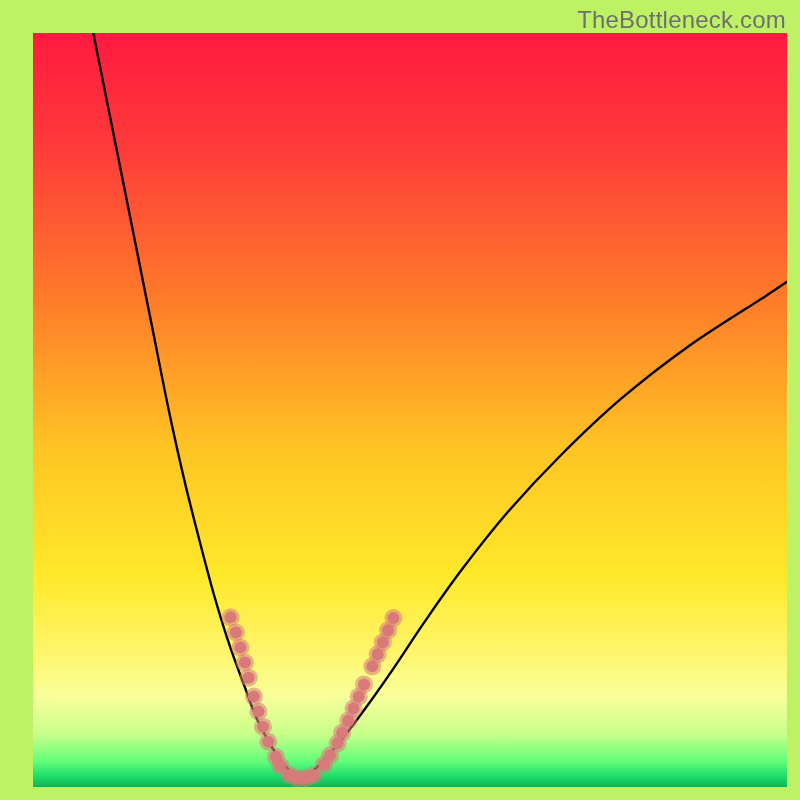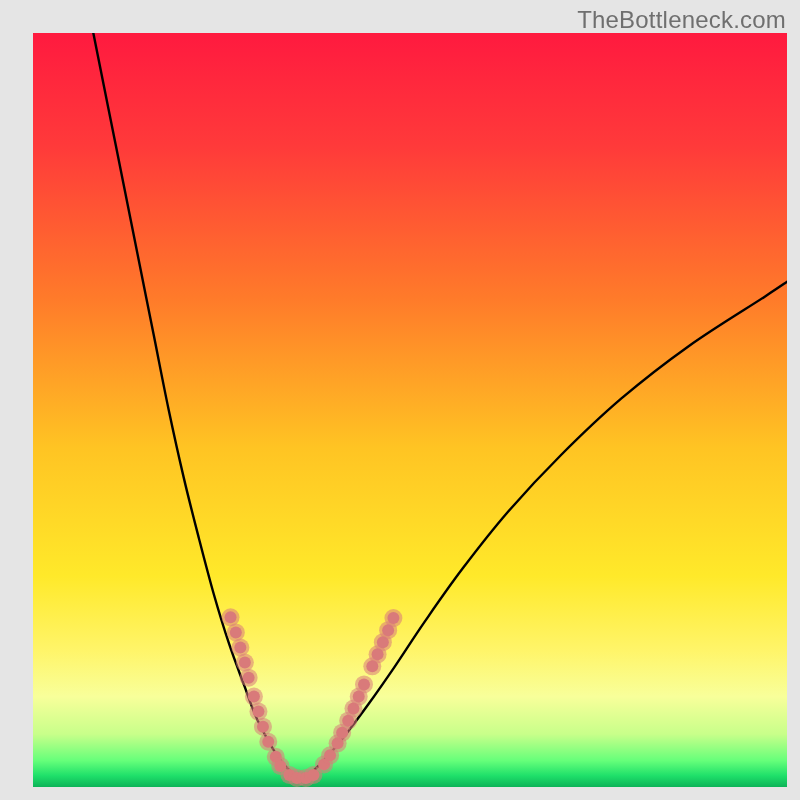--- a/index.html
+++ b/index.html
@@ -8,21 +8,21 @@
     width: 800px;
     height: 800px;
     background: #000;
     overflow: hidden;
     font-family: Arial, sans-serif;
   }
   .stage {
     position: relative;
     width: 800px;
     height: 800px;
-    background: #e5e5e5;
+    background: #bef264;
   }
   .watermark {
     position: absolute;
     top: 6px;
     right: 14px;
     color: #6f6f6f;
     font-size: 24px;
     font-weight: 500;
     letter-spacing: 0.2px;
     z-index: 5;

